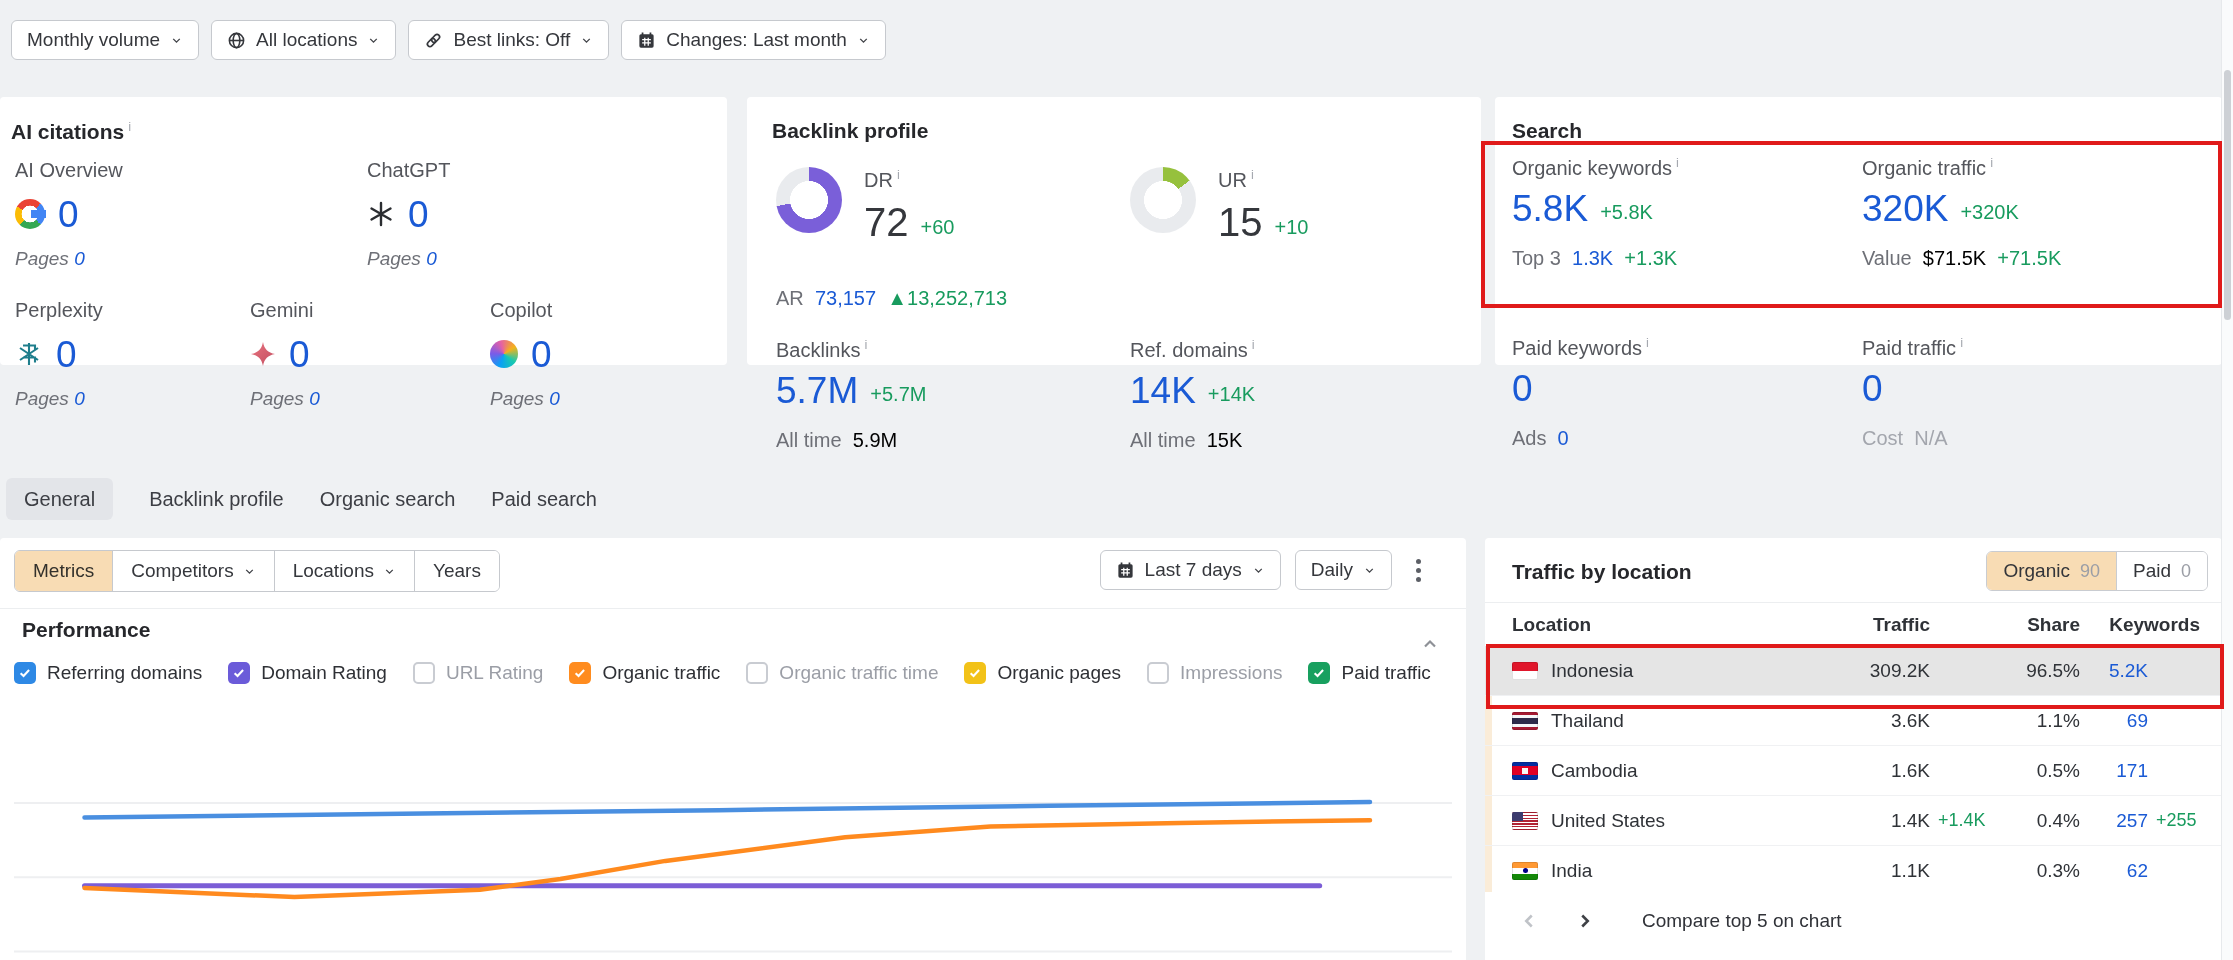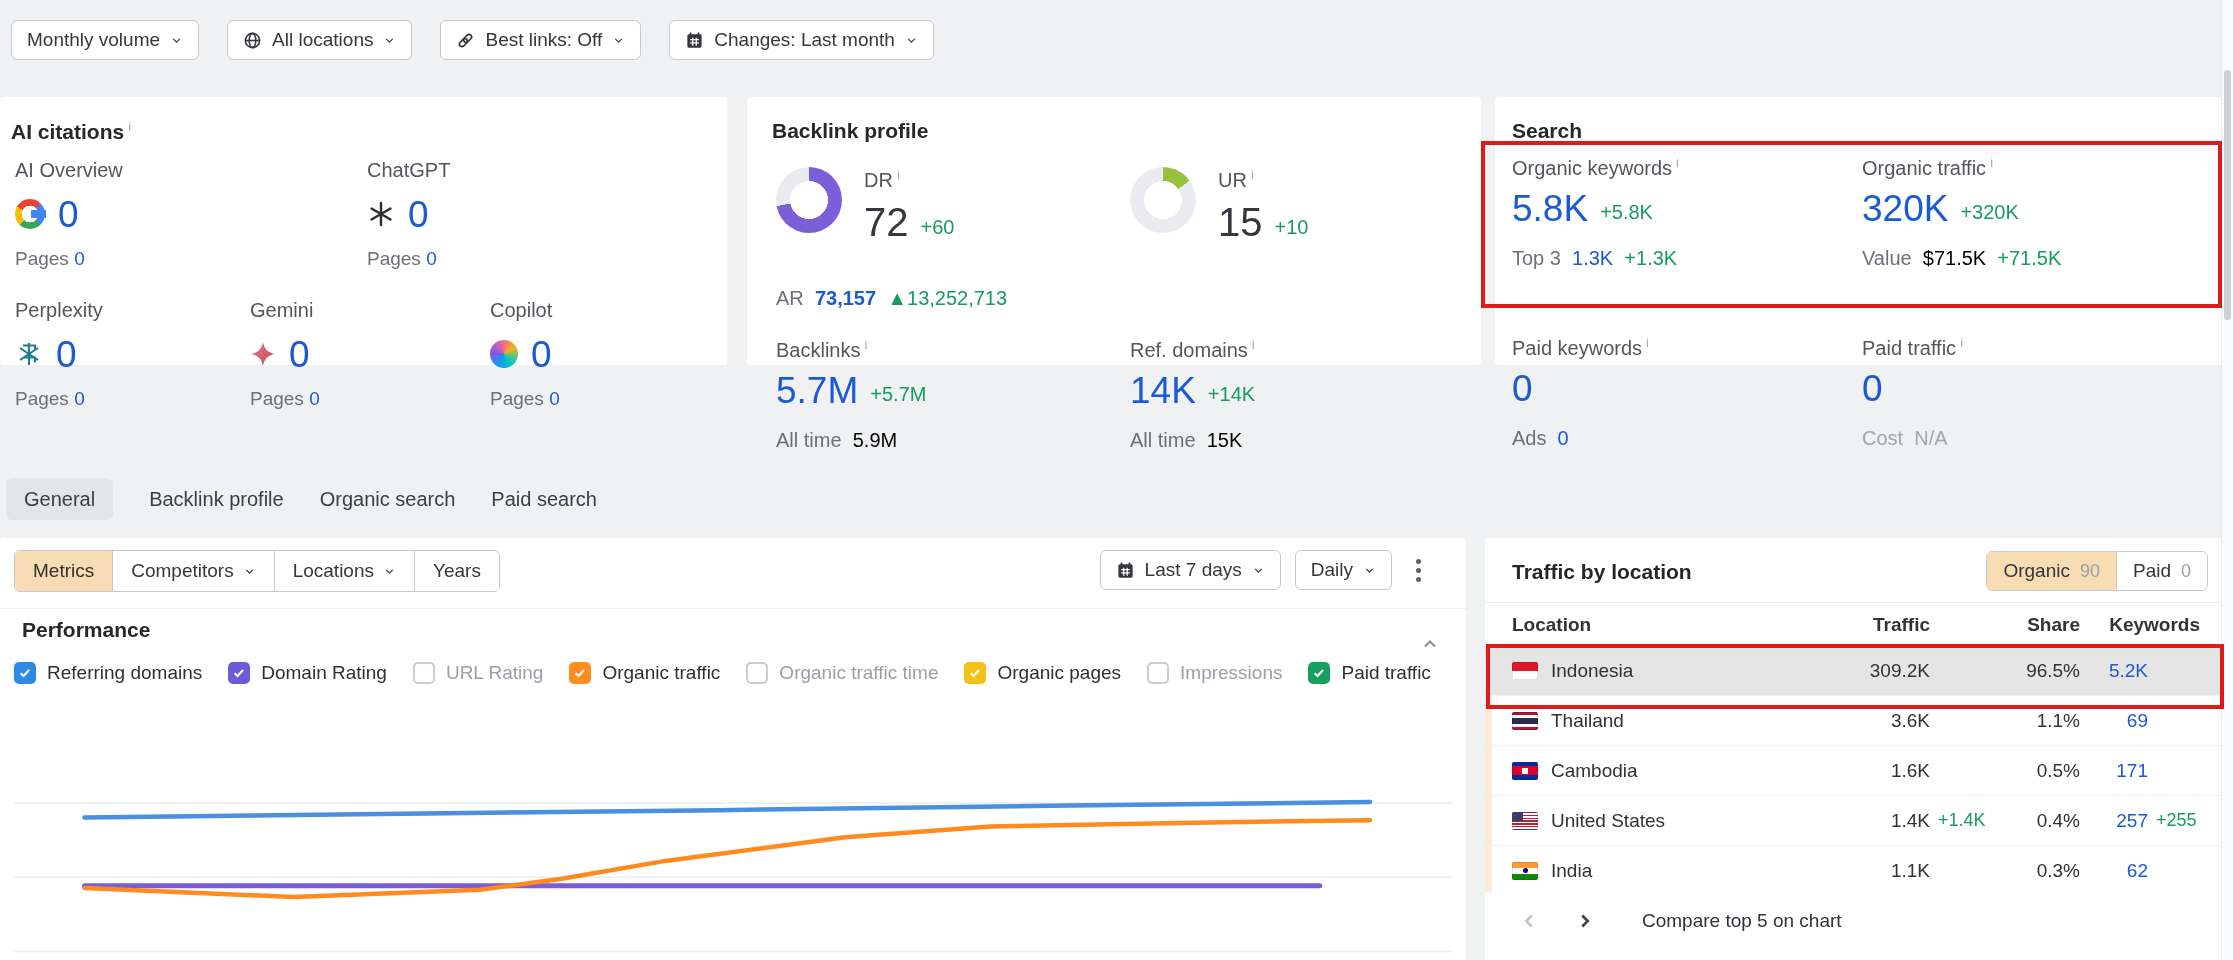--- a/index.html
+++ b/index.html
@@ -1,38 +1,38 @@
 <!DOCTYPE html>
 <html><head>
 <meta charset="utf-8">
 <style>
   html,body{margin:0;padding:0;}
   body{font-family:"Liberation Sans",sans-serif;background:#eff1f3;}
   .page{position:relative;width:2233px;height:960px;overflow:hidden;background:#eff1f3;}
 
   
-  .toolbar{position:absolute;left:11px;top:20px;display:flex;gap:28px;}
+  .toolbar{position:absolute;left:11px;top:20px;display:flex;gap:12px;}
   .tbtn{height:40px;border:1px solid #c6c9ce;border-radius:6px;background:#fff;
         display:flex;align-items:center;gap:10px;padding:0 15px;font-size:19px;color:#35373c;cursor:pointer;}
   .ic16{width:19px;height:19px;flex:0 0 auto;}
   .chev{width:13px;height:13px;fill:none;stroke:#43454a;stroke-width:2.6;flex:0 0 auto;}
 
   
   .card{position:absolute;top:97px;height:268px;background:#fff;border-radius:4px;}
   #card-ai{left:0;width:727px;}
   #card-backlink{left:747px;width:734px;}
   #card-search{left:1495px;width:727px;}
   .ctitle{position:absolute;margin:0;font-size:21px;font-weight:700;color:#26272b;}
   .inf{font-size:13px;color:#a6a9b0;font-weight:400;margin-left:4px;vertical-align:super;cursor:pointer;}
 
   .ai-item{position:absolute;width:230px;}
   .ai-name{font-size:20px;color:#54565c;}
   .ai-row{display:flex;align-items:center;gap:13px;margin-top:12px;height:40px;}
   .bigval{font-size:37px;color:#1a5ad5;text-decoration:none;cursor:pointer;line-height:1;}
-  .pages{font-size:19px;color:#6e7077;margin-top:14px;}
+  .pages{font-size:19px;color:#6e7077;margin-top:14px;font-style:italic;}
   .pages a{color:#1a5ad5;text-decoration:none;cursor:pointer;}
 
   
   .g-icon{position:relative;width:30px;height:30px;border-radius:50%;
     background:radial-gradient(closest-side,#fff 56%,transparent 57%),
     conic-gradient(from 45deg,#4285f4 0 90deg,#34a853 90deg 180deg,#fbbc05 180deg 255deg,#ea4335 255deg 360deg);}
   .g-icon:after{content:"";position:absolute;right:-1px;top:11px;width:15px;height:8px;background:#4285f4;}
   .copilot-icon{width:28px;height:28px;border-radius:50%;
     background:conic-gradient(from 200deg,#0aa0f5,#7a5ce8,#e560a5,#f5b21a,#18c9b0,#0aa0f5);}
 
@@ -124,21 +124,21 @@
   
   .redrect{position:absolute;border:4px solid #e01a1a;pointer-events:none;z-index:9;}
   #rect-search{left:1481px;top:141px;width:733px;height:159px;}
   #rect-row{left:1486px;top:644px;width:730px;height:57px;}
 
   
   .scrollbar{position:absolute;right:0;top:0;width:11px;height:960px;background:#fafbfc;border-left:1px solid #e7e9ec;}
   .thumb{position:absolute;left:2px;top:70px;width:7px;height:250px;border-radius:4px;background:#cdd0d5;cursor:pointer;}
 
   .green{color:#189b5e;}
-  a.blue{color:#1a5ad5;text-decoration:none;cursor:pointer;font-weight:bold;}
+  a.blue{color:#1a5ad5;text-decoration:none;cursor:pointer;}
 </style>
 </head>
 <body>
 
 <div class="page">
 
   <div class="toolbar">
     <button class="tbtn">
       <span>Monthly volume</span>
       <svg class="chev" viewBox="0 0 24 24">

